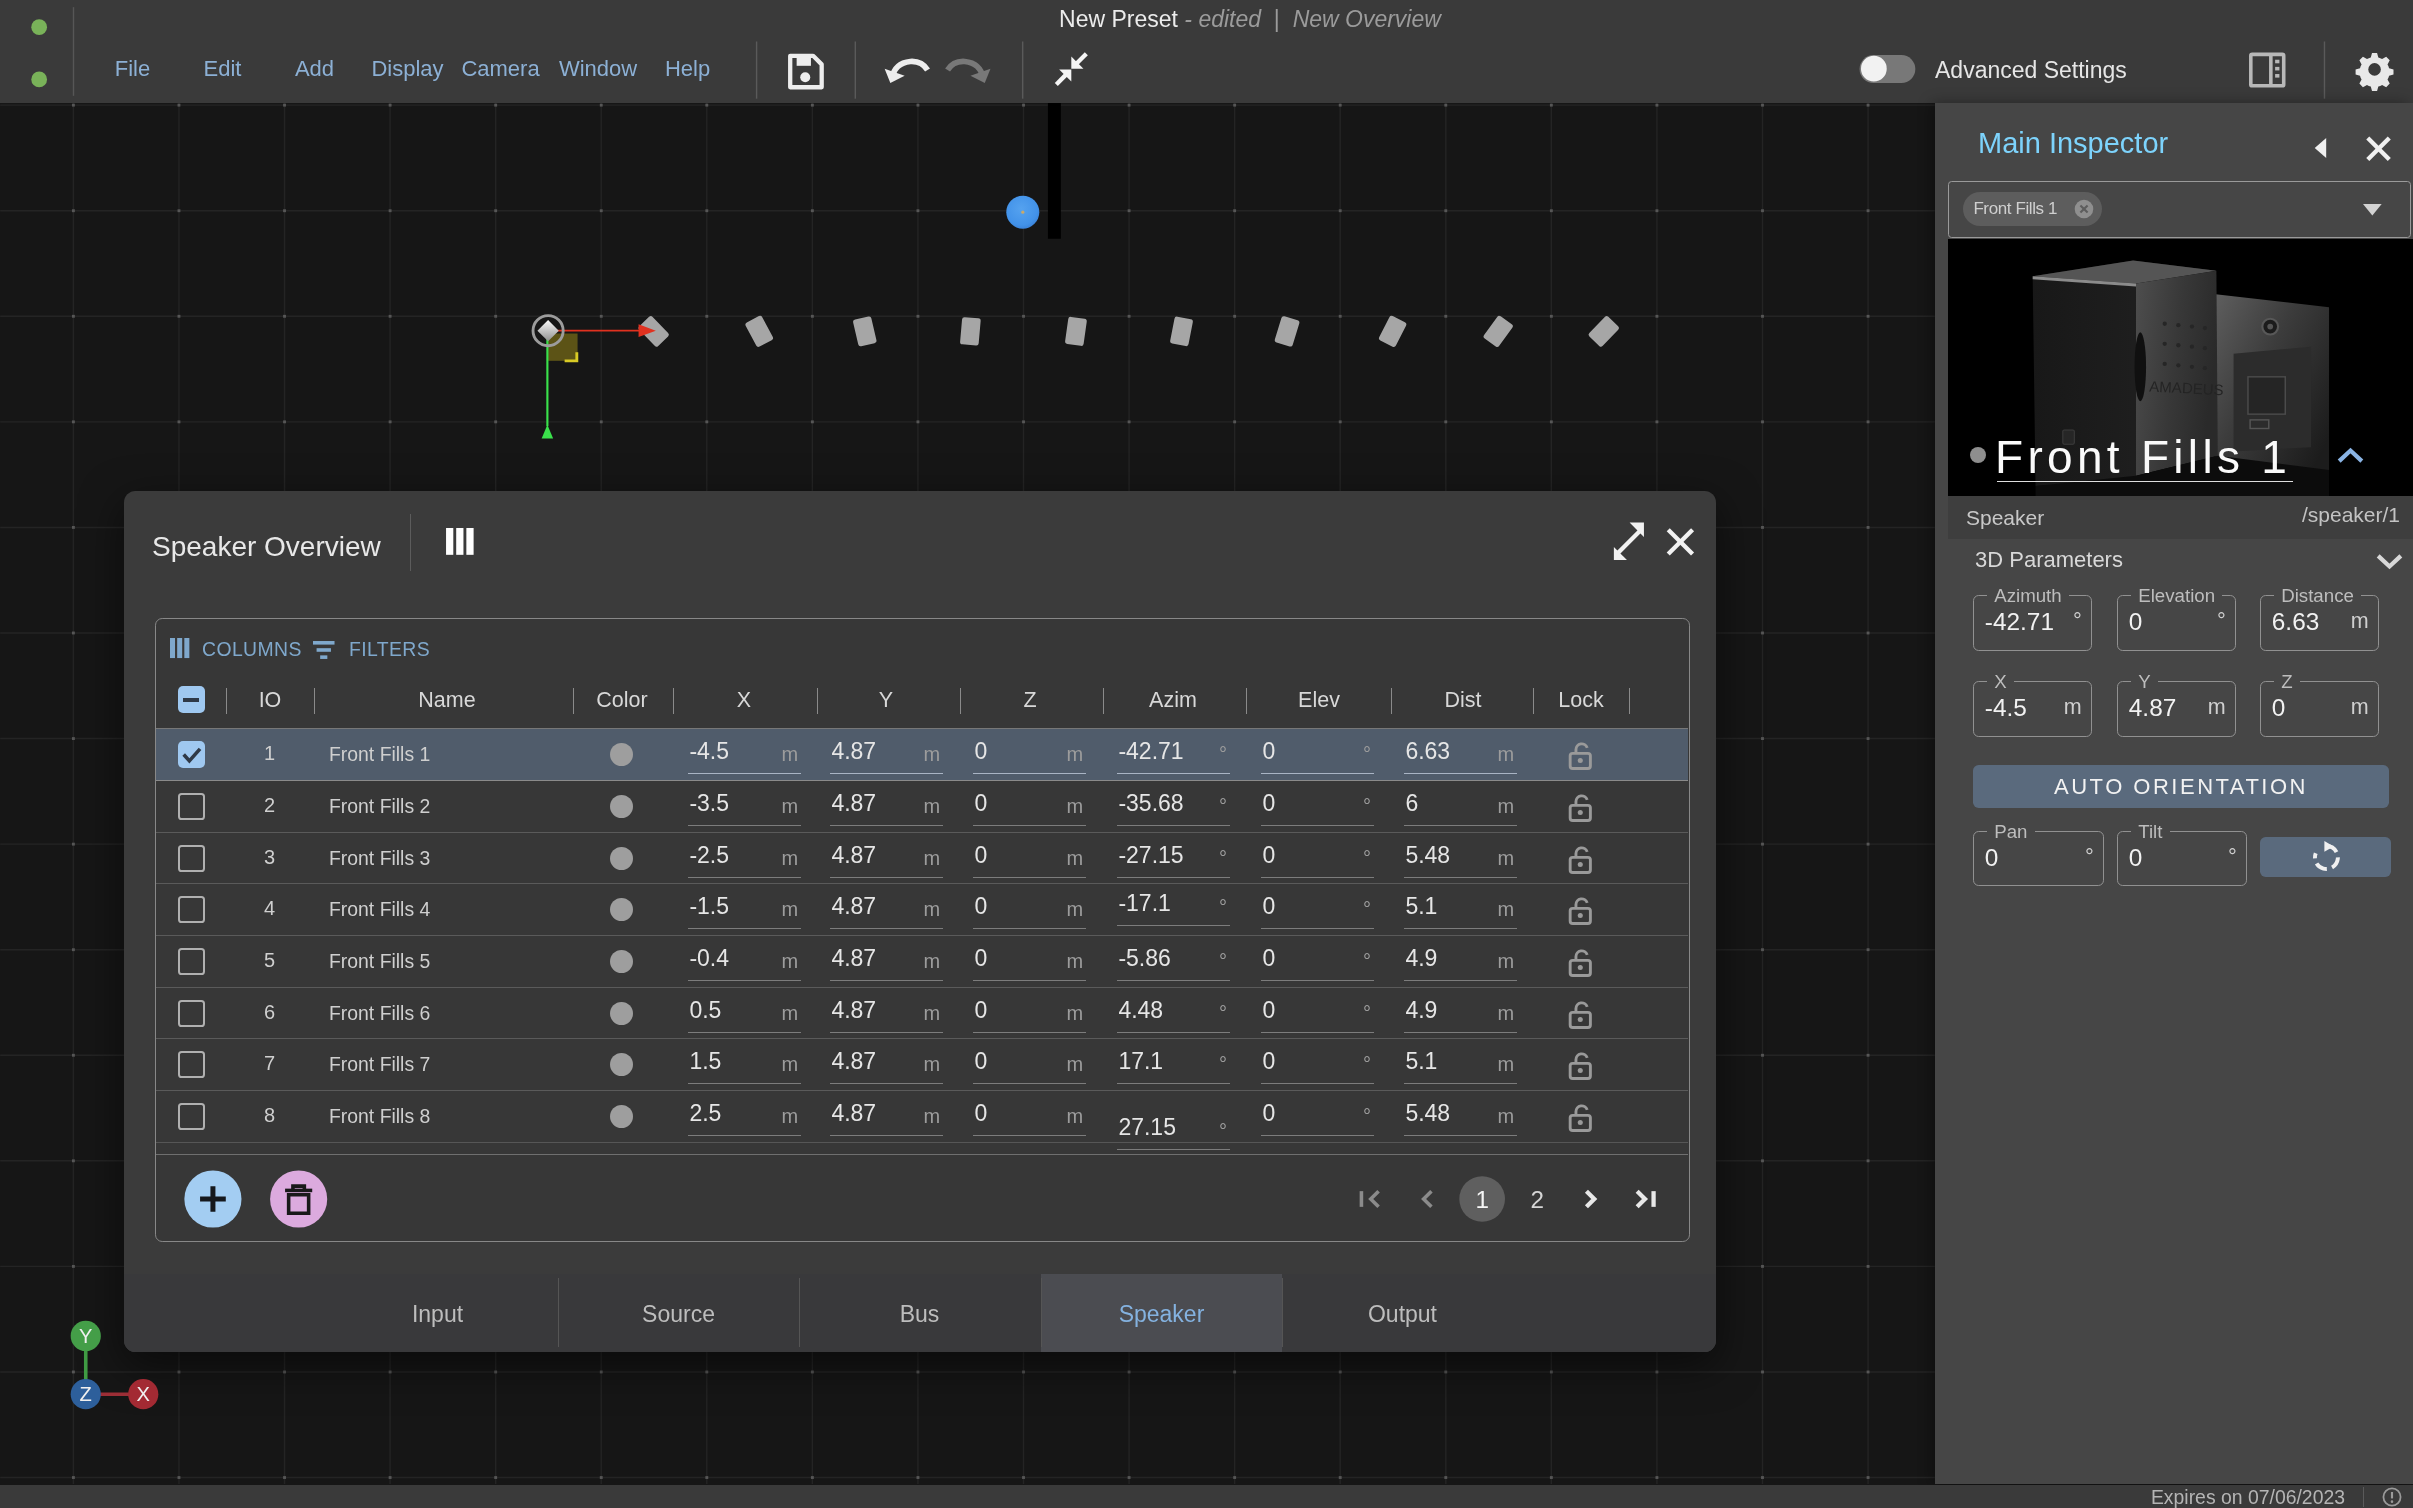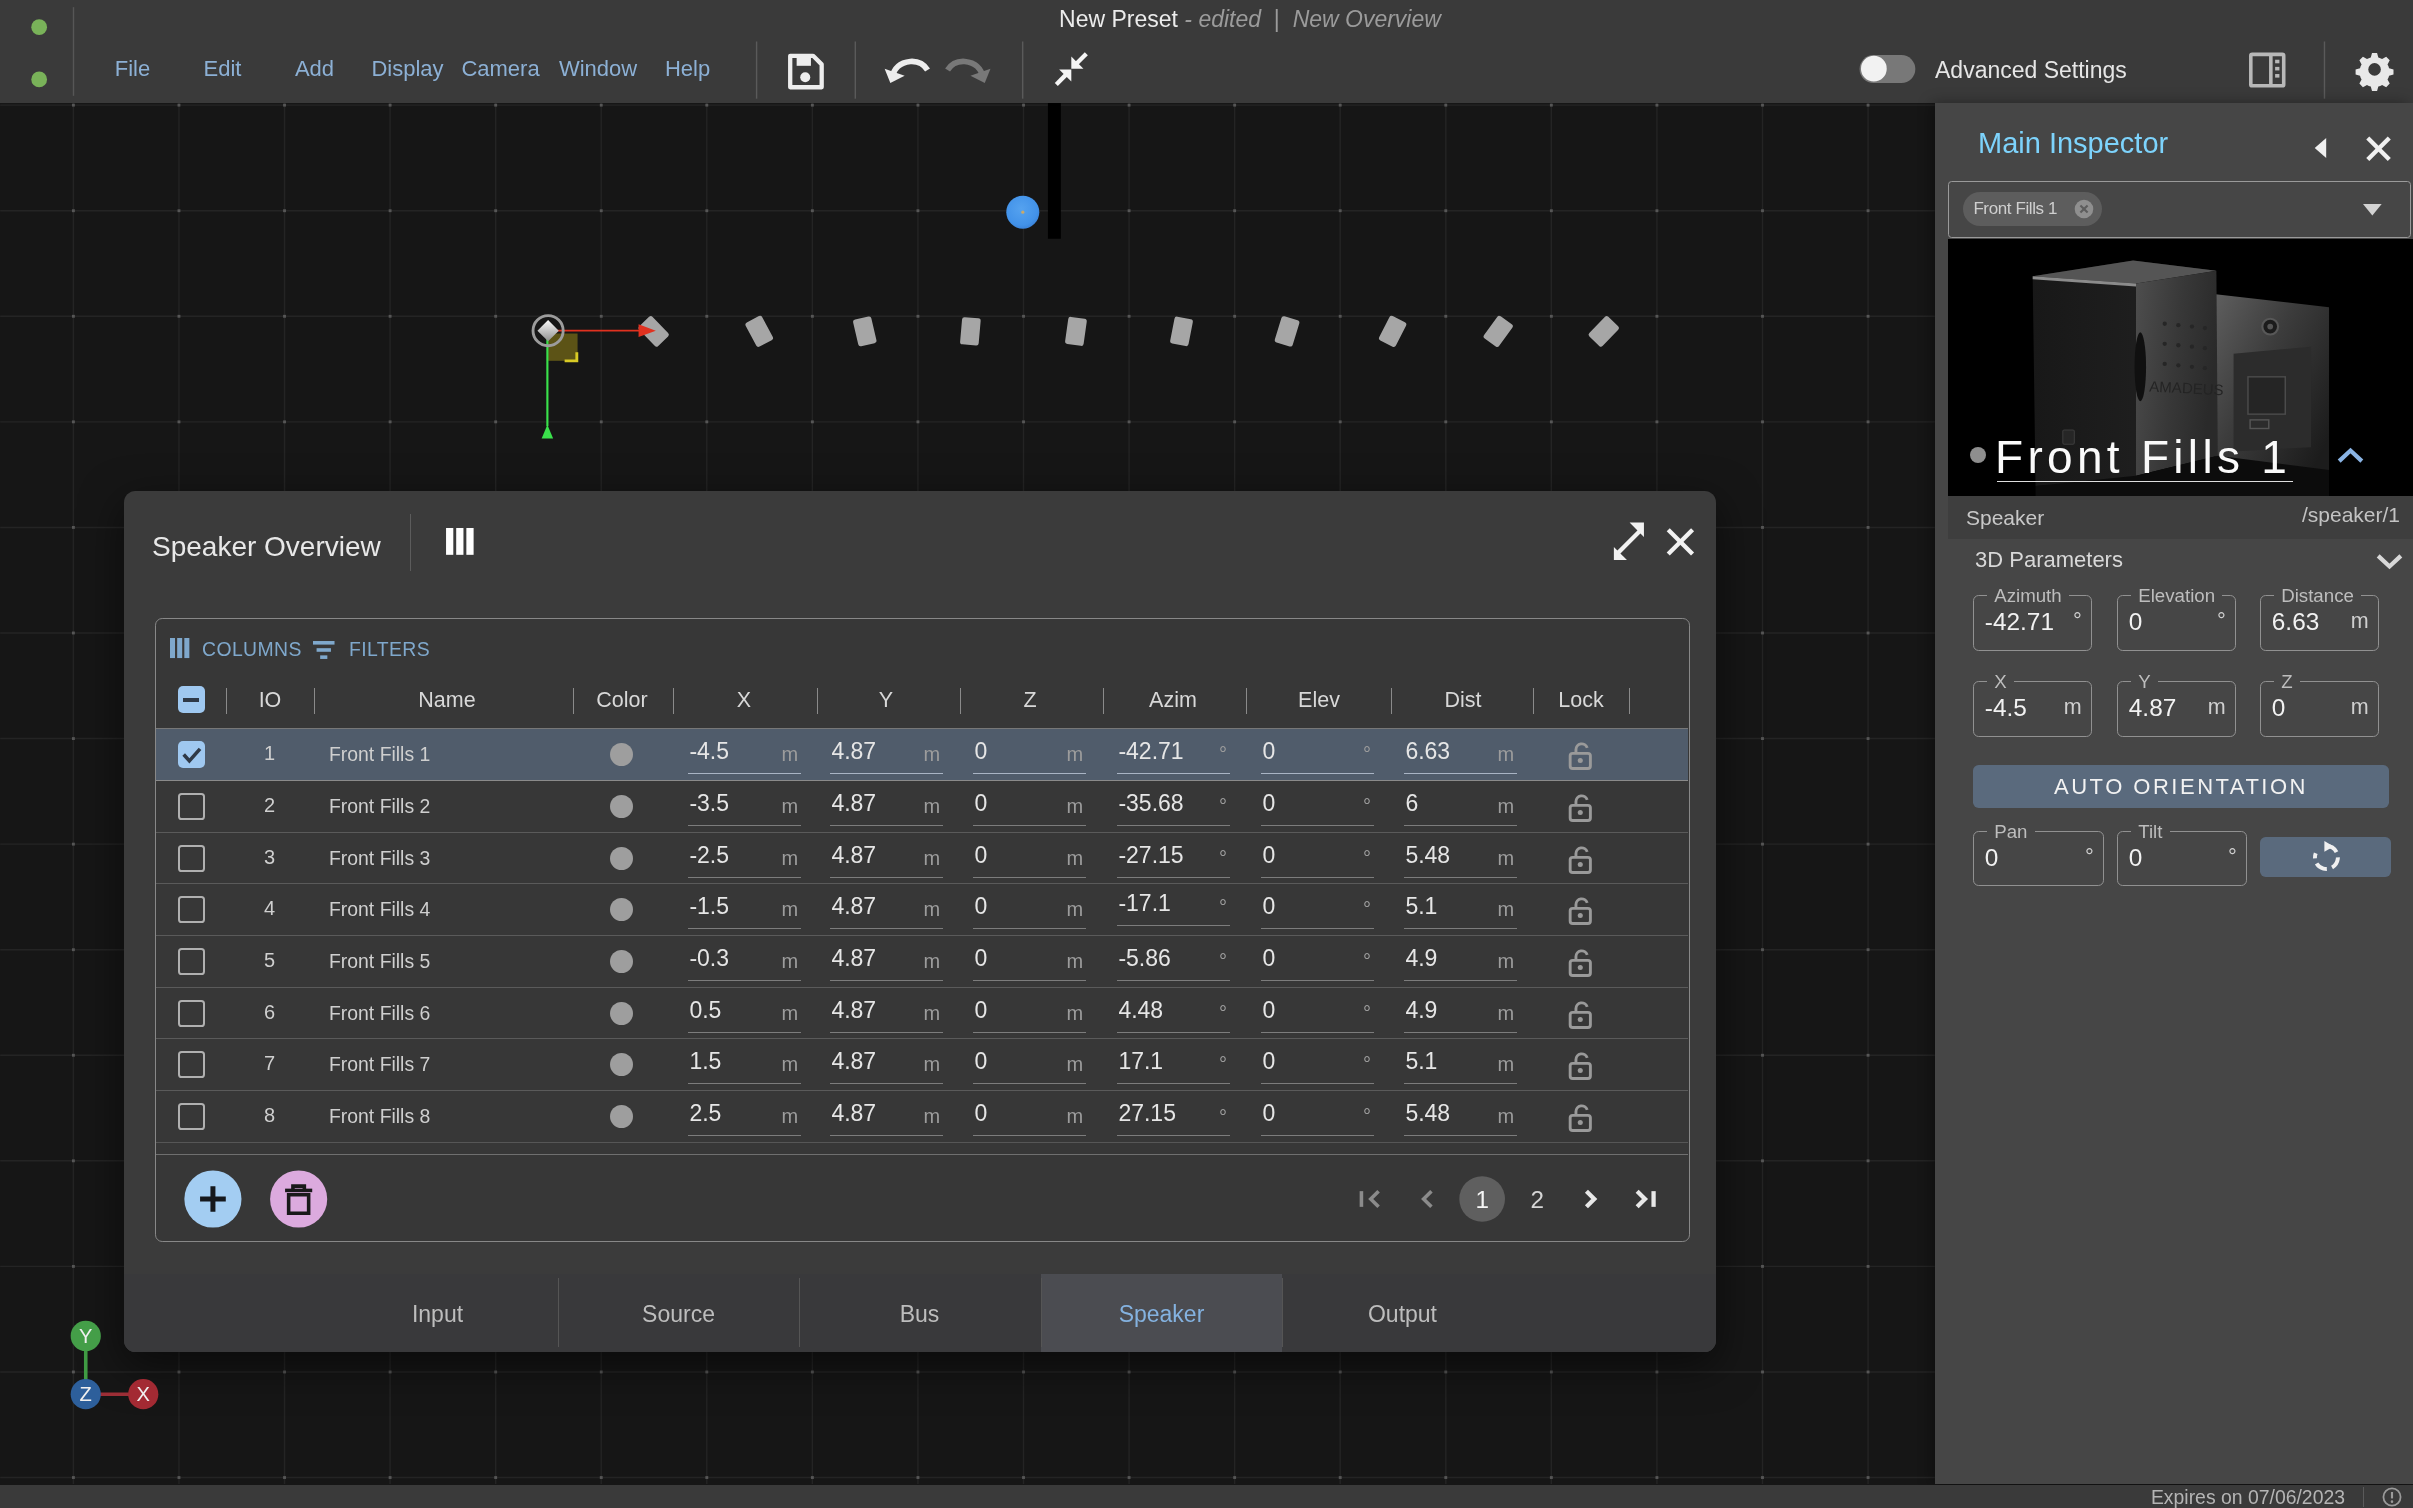--- a/index.html
+++ b/index.html
@@ -650,21 +650,21 @@
             <path d="M11 17 v-5 a8 8 0 0 1 15.6 -2.6" fill="none" stroke="#9a9a9a" stroke-width="4"></path>
             <circle cx="17" cy="27" r="3.5" fill="#9a9a9a"></circle>
           </svg>
         </div>
         <div class="abs" style="left:0;top:316px;width:1532px;height:52px;border-top:0.7px solid #5a5a5a">
           <div class="cbox" style="left:21.5px;top:12.2px"></div>
           <div class="abs" style="left:85px;top:13px;width:57px;text-align:center;font-size:20px;color:#cfcfcf">5</div>
           <div class="abs" style="left:173px;top:14.4px;font-size:19.4px;color:#cfcfcf">Front Fills 5</div>
           <div class="abs" style="left:454px;top:14.4px;width:23px;height:23px;border-radius:50%;background:#9e9e9e"></div>
           <div class="cell-num" style="left:532px;top:8.6px;width:113px;">
-            <div class="v">-0.3</div>
+            <div class="v">-0.4</div>
             <div class="u">m</div>
           </div>
           <div class="cell-num" style="left:674px;top:8.6px;width:113px;">
             <div class="v">4.87</div>
             <div class="u">m</div>
           </div>
           <div class="cell-num" style="left:817px;top:8.6px;width:113px;">
             <div class="v">0</div>
             <div class="u">m</div>
           </div>
@@ -766,21 +766,21 @@
             <div class="u">m</div>
           </div>
           <div class="cell-num" style="left:674px;top:8.6px;width:113px;">
             <div class="v">4.87</div>
             <div class="u">m</div>
           </div>
           <div class="cell-num" style="left:817px;top:8.6px;width:113px;">
             <div class="v">0</div>
             <div class="u">m</div>
           </div>
-          <div class="cell-num" style="left:961px;top:9px;width:113px;">
+          <div class="cell-num" style="left:961px;top:23px;width:113px;">
             <div class="v">27.15</div>
             <div class="u">°</div>
           </div>
           <div class="cell-num" style="left:1105px;top:8.6px;width:113px;">
             <div class="v">0</div>
             <div class="u">°</div>
           </div>
           <div class="cell-num" style="left:1248px;top:8.6px;width:113px;">
             <div class="v">5.48</div>
             <div class="u">m</div>

